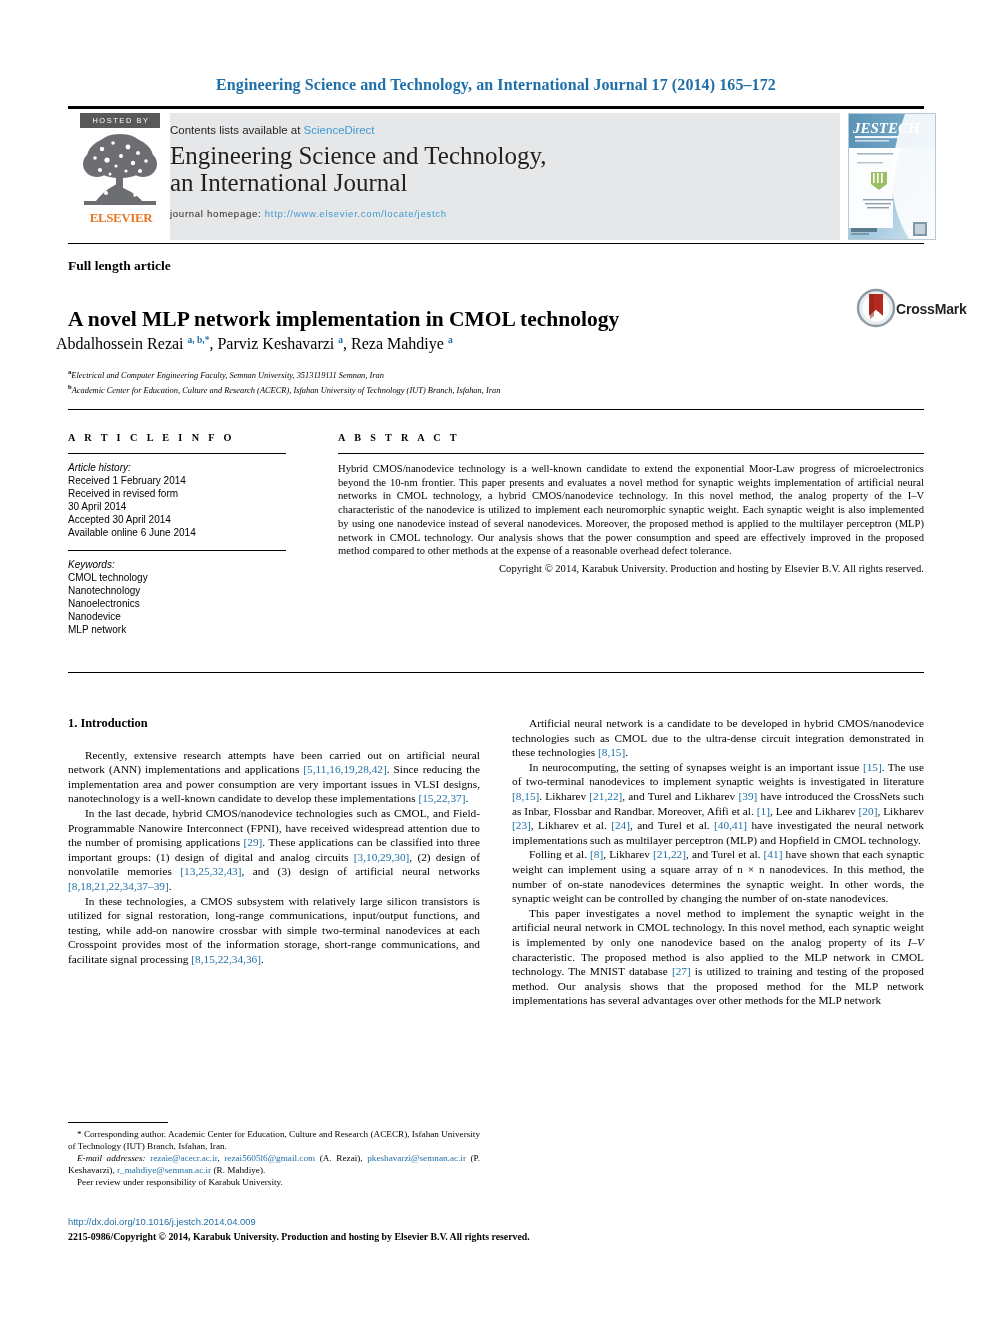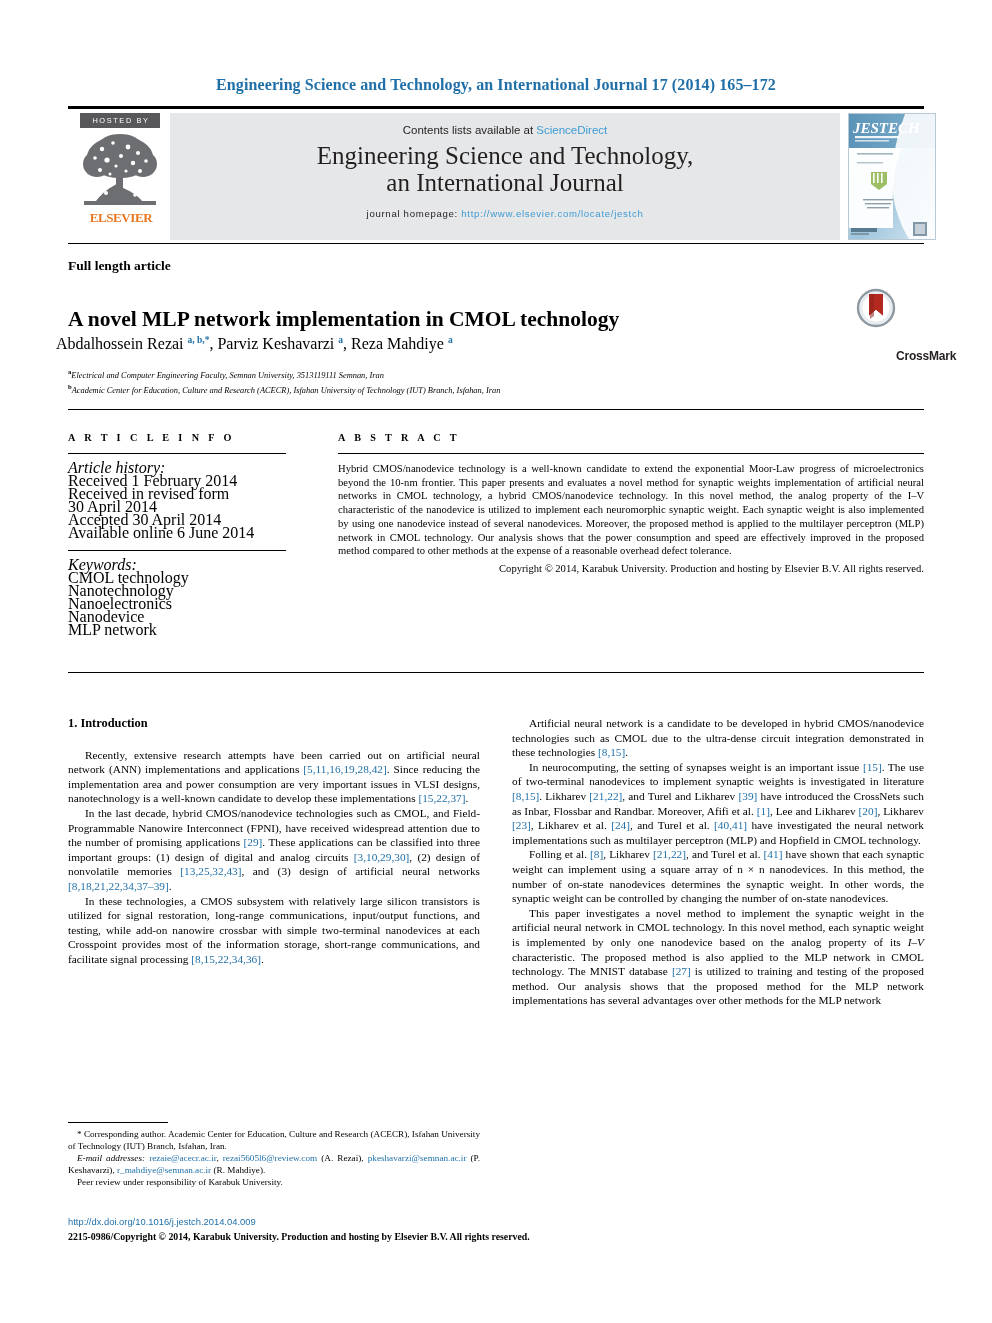--- a/index.html
+++ b/index.html
@@ -81,21 +81,20 @@
     letter-spacing: -0.4px;
     margin-top: 1px;
   }
 
   .mast-center {
     position: absolute;
     left: 90px; top: 0;
     width: 670px;
     height: 127px;
     background: #e6e7e8;
-    text-align: center;
   }
   .contents-line {
     font-family: "Liberation Sans", sans-serif;
     font-size: 11.5px;
     padding-top: 11px;
     color: #231f20;
   }
   .sciencedirect {
     color: #3e9bd4;
   }
@@ -152,24 +151,23 @@
     position: absolute;
     left: 856px; top: 288px;
     width: 84px;
     height: 40px;
   }
   .crossmark-label {
     position: absolute;
     left: 40px; top: 13px;
     font-family: "Liberation Sans", sans-serif;
     font-weight: bold;
-    font-size: 12px;
+    font-size: 14px;
     color: #231f20;
     letter-spacing: -0.2px;
-    margin-top: 48px;
   }
 
   .authors {
     position: absolute;
     left: 56px; top: 335px;
     width: 800px;
     font-family: "Liberation Serif", serif;
     font-size: 16px;
   }
   .authors sup {
@@ -211,22 +209,22 @@
     position: absolute;
     left: 68px; top: 432px;
     width: 218px;
   }
   .info-rule {
     border-top: 1.6px solid #000;
     margin-top: 10px;
     margin-bottom: 7px;
   }
   .info-body {
-    font-family: Liberation Serif, serif;
-    font-size: 16px;
+    font-family: Liberation Sans, sans-serif;
+    font-size: 10px;
     line-height: 13.1px;
   }
   .info-body .it { font-style: italic; }
 
   .abstract-col {
     position: absolute;
     left: 338px; top: 432px;
     width: 586px;
   }
   .abs-rule {
@@ -473,20 +471,20 @@
   <div class="col col-right">
     <p>Artificial neural network is a candidate to be developed in hybrid CMOS/nanodevice technologies such as CMOL due to the ultra-dense circuit integration demonstrated in these technologies <span class="ref">[8,15]</span>.</p>
     <p>In neurocomputing, the setting of synapses weight is an important issue <span class="ref">[15]</span>. The use of two-terminal nanodevices to implement synaptic weights is investigated in literature <span class="ref">[8,15]</span>. Likharev <span class="ref">[21,22]</span>, and Turel and Likharev <span class="ref">[39]</span> have introduced the CrossNets such as Inbar, Flossbar and Randbar. Moreover, Afifi et al. <span class="ref">[1]</span>, Lee and Likharev <span class="ref">[20]</span>, Likharev <span class="ref">[23]</span>, Likharev et al. <span class="ref">[24]</span>, and Turel et al. <span class="ref">[40,41]</span> have investigated the neural network implementations such as multilayer perceptron (MLP) and Hopfield in CMOL technology.</p>
     <p>Folling et al. <span class="ref">[8]</span>, Likharev <span class="ref">[21,22]</span>, and Turel et al. <span class="ref">[41]</span> have shown that each synaptic weight can implement using a square array of n × n nanodevices. In this method, the number of on-state nanodevices determines the synaptic weight. In other words, the synaptic weight can be controlled by changing the number of on-state nanodevices.</p>
     <p>This paper investigates a novel method to implement the synaptic weight in the artificial neural network in CMOL technology. In this novel method, each synaptic weight is implemented by only one nanodevice based on the analog property of its <span class="it">I–V</span> characteristic. The proposed method is also applied to the MLP network in CMOL technology. The MNIST database <span class="ref">[27]</span> is utilized to training and testing of the proposed method. Our analysis shows that the proposed method for the MLP network implementations has several advantages over other methods for the MLP network</p>
   </div>
 
   <div class="footnote-rule"></div>
   <div class="footnotes">
     <p>* Corresponding author. Academic Center for Education, Culture and Research (ACECR), Isfahan University of Technology (IUT) Branch, Isfahan, Iran.</p>
-    <p><span class="it">E-mail addresses:</span> <span class="mail">rezaie@acecr.ac.ir</span>, <span class="mail">rezai5605l6@review.com</span> (A. Rezai), <span class="mail">pkeshavarzi@semnan.ac.ir</span> (P. Keshavarzi), <span class="mail">r_mahdiye@semnan.ac.ir</span> (R. Mahdiye).</p>
+    <p><span class="it">E-mail addresses:</span> <span class="mail">rezaie@acecr.ac.ir</span>, <span class="mail">rezai5605l6@gmail.com</span> (A. Rezai), <span class="mail">pkeshavarzi@semnan.ac.ir</span> (P. Keshavarzi), <span class="mail">r_mahdiye@semnan.ac.ir</span> (R. Mahdiye).</p>
     <p>Peer review under responsibility of Karabuk University.</p>
   </div>
 
   <div class="doi-line">http://dx.doi.org/10.1016/j.jestch.2014.04.009</div>
   <div class="copy-line">2215-0986/Copyright © 2014, Karabuk University. Production and hosting by Elsevier B.V. All rights reserved.</div>
 
 </div>
 
 </body></html>

